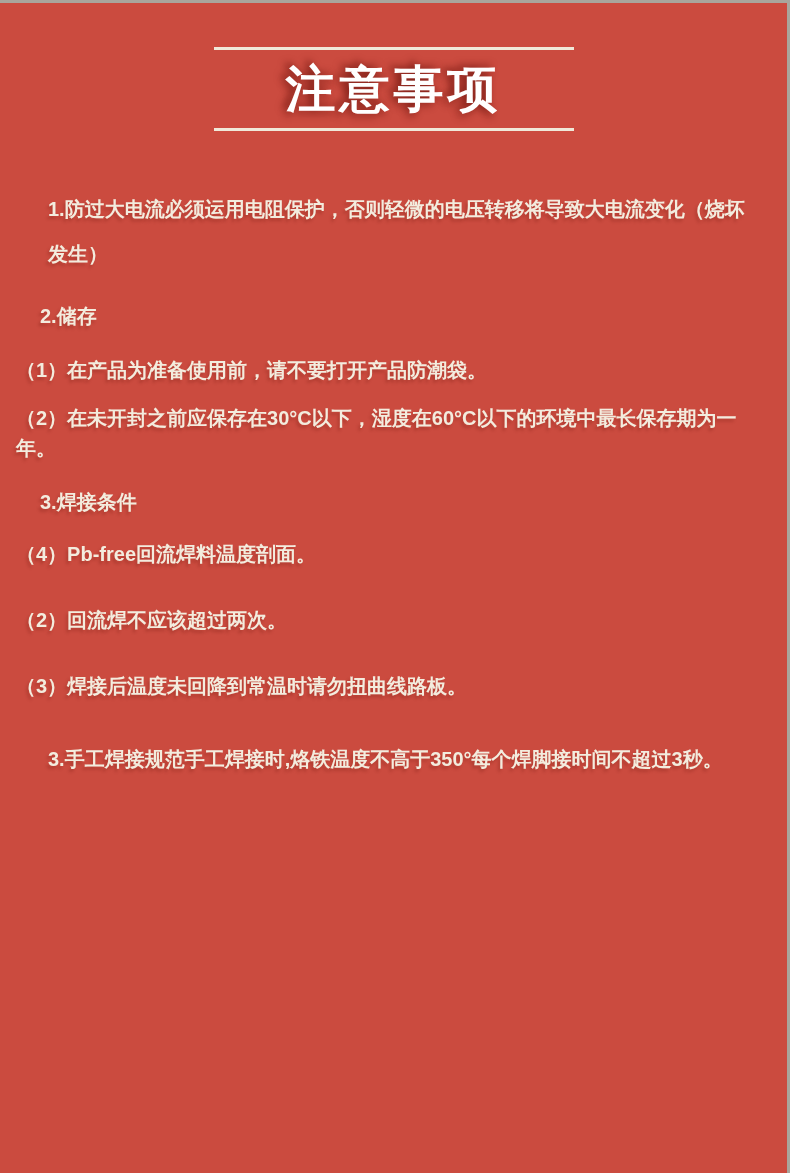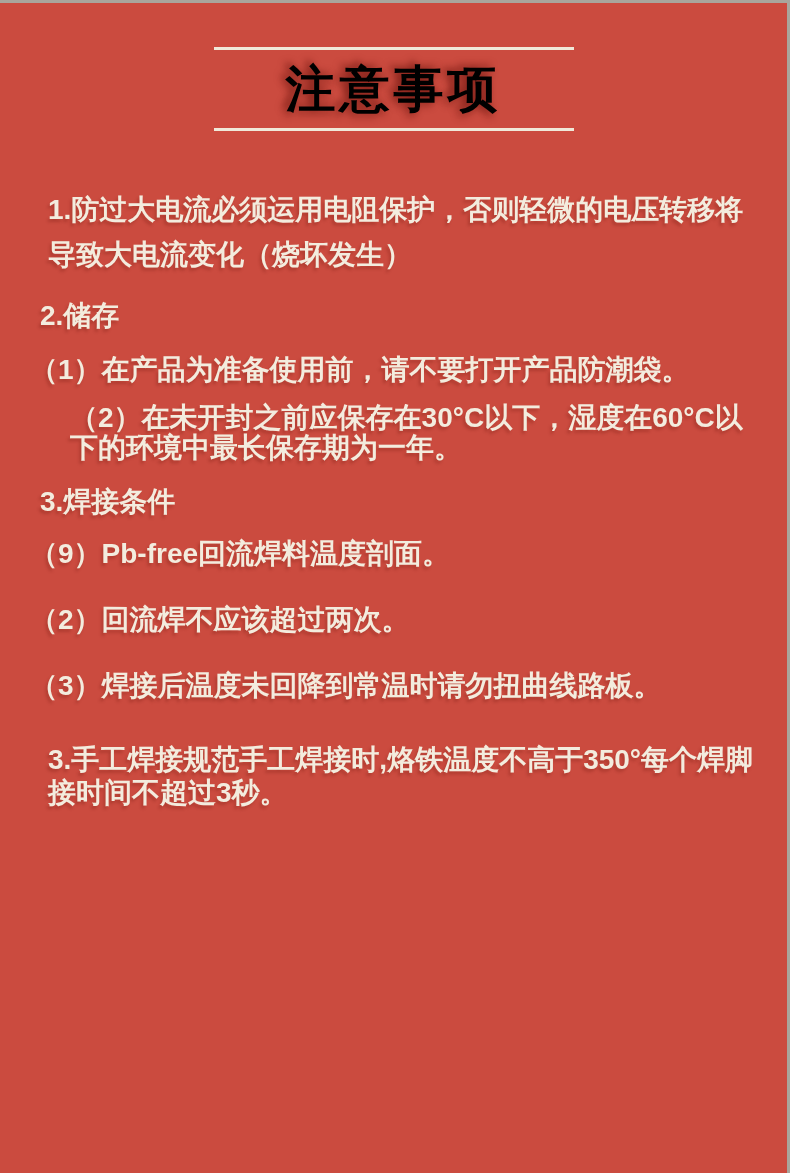--- a/index.html
+++ b/index.html
@@ -27,49 +27,49 @@
   }
   .title-rule {
     height: 3px;
     background: #f0e9d9;
   }
   .page-title {
     margin: 9px 0;
     font-size: 50px;
     line-height: 60px;
     letter-spacing: 4px;
-    color: #000000;
+    color: #ffffff;
     text-shadow: -5px -3px 7px rgba(110,22,15,0.60),
                  -3px 4px 7px rgba(110,22,15,0.45);
   }
 
   
   .para, .heading, .item {
     margin: 0;
-    font-size: 28px;
+    font-size: 20px;
     text-shadow: -2px 3px 3px rgba(115,26,18,0.30);
   }
   .para {
     padding: 0 30px 0 48px;
     line-height: 45px;
   }
   .heading {
     padding-left: 40px;
     line-height: 30px;
   }
   .item {
-    padding: 0 26px 0 30px;
+    padding: 0 26px 0 16px;
     line-height: 30px;
   }
 
   
   .mt-para1    { margin-top: 56px; }
   .mt-head2    { margin-top: 24px; }
   .mt-item-a   { margin-top: 24px; }
-  .mt-item-b   { margin-top: 18px; margin-left: 40px; }
+  .mt-item-b   { margin-top: 18px; }
   .mt-head3    { margin-top: 24px; }
   .mt-item-c   { margin-top: 22px; }
   .mt-item-d   { margin-top: 36px; }
   .mt-last     { margin-top: 42px; }
   .para.last   { line-height: 33px; }
 </style>
 </head>
 <body>
 
 <div class="page">
@@ -80,19 +80,19 @@
     <div class="title-rule"></div>
   </div>
 
   <p class="para mt-para1">1.防过大电流必须运用电阻保护，否则轻微的电压转移将导致大电流变化（烧坏发生）</p>
 
   <h2 class="heading mt-head2">2.储存</h2>
   <p class="item mt-item-a">（1）在产品为准备使用前，请不要打开产品防潮袋。</p>
   <p class="item mt-item-b">（2）在未开封之前应保存在30°C以下，湿度在60°C以下的环境中最长保存期为一年。</p>
 
   <h2 class="heading mt-head3">3.焊接条件</h2>
-  <p class="item mt-item-c">（9）Pb-free回流焊料温度剖面。</p>
+  <p class="item mt-item-c">（4）Pb-free回流焊料温度剖面。</p>
   <p class="item mt-item-d">（2）回流焊不应该超过两次。</p>
   <p class="item mt-item-d">（3）焊接后温度未回降到常温时请勿扭曲线路板。</p>
 
   <p class="para last mt-last">3.手工焊接规范手工焊接时,烙铁温度不高于350°每个焊脚接时间不超过3秒。</p>
 
 </div>
 
 </body></html>

